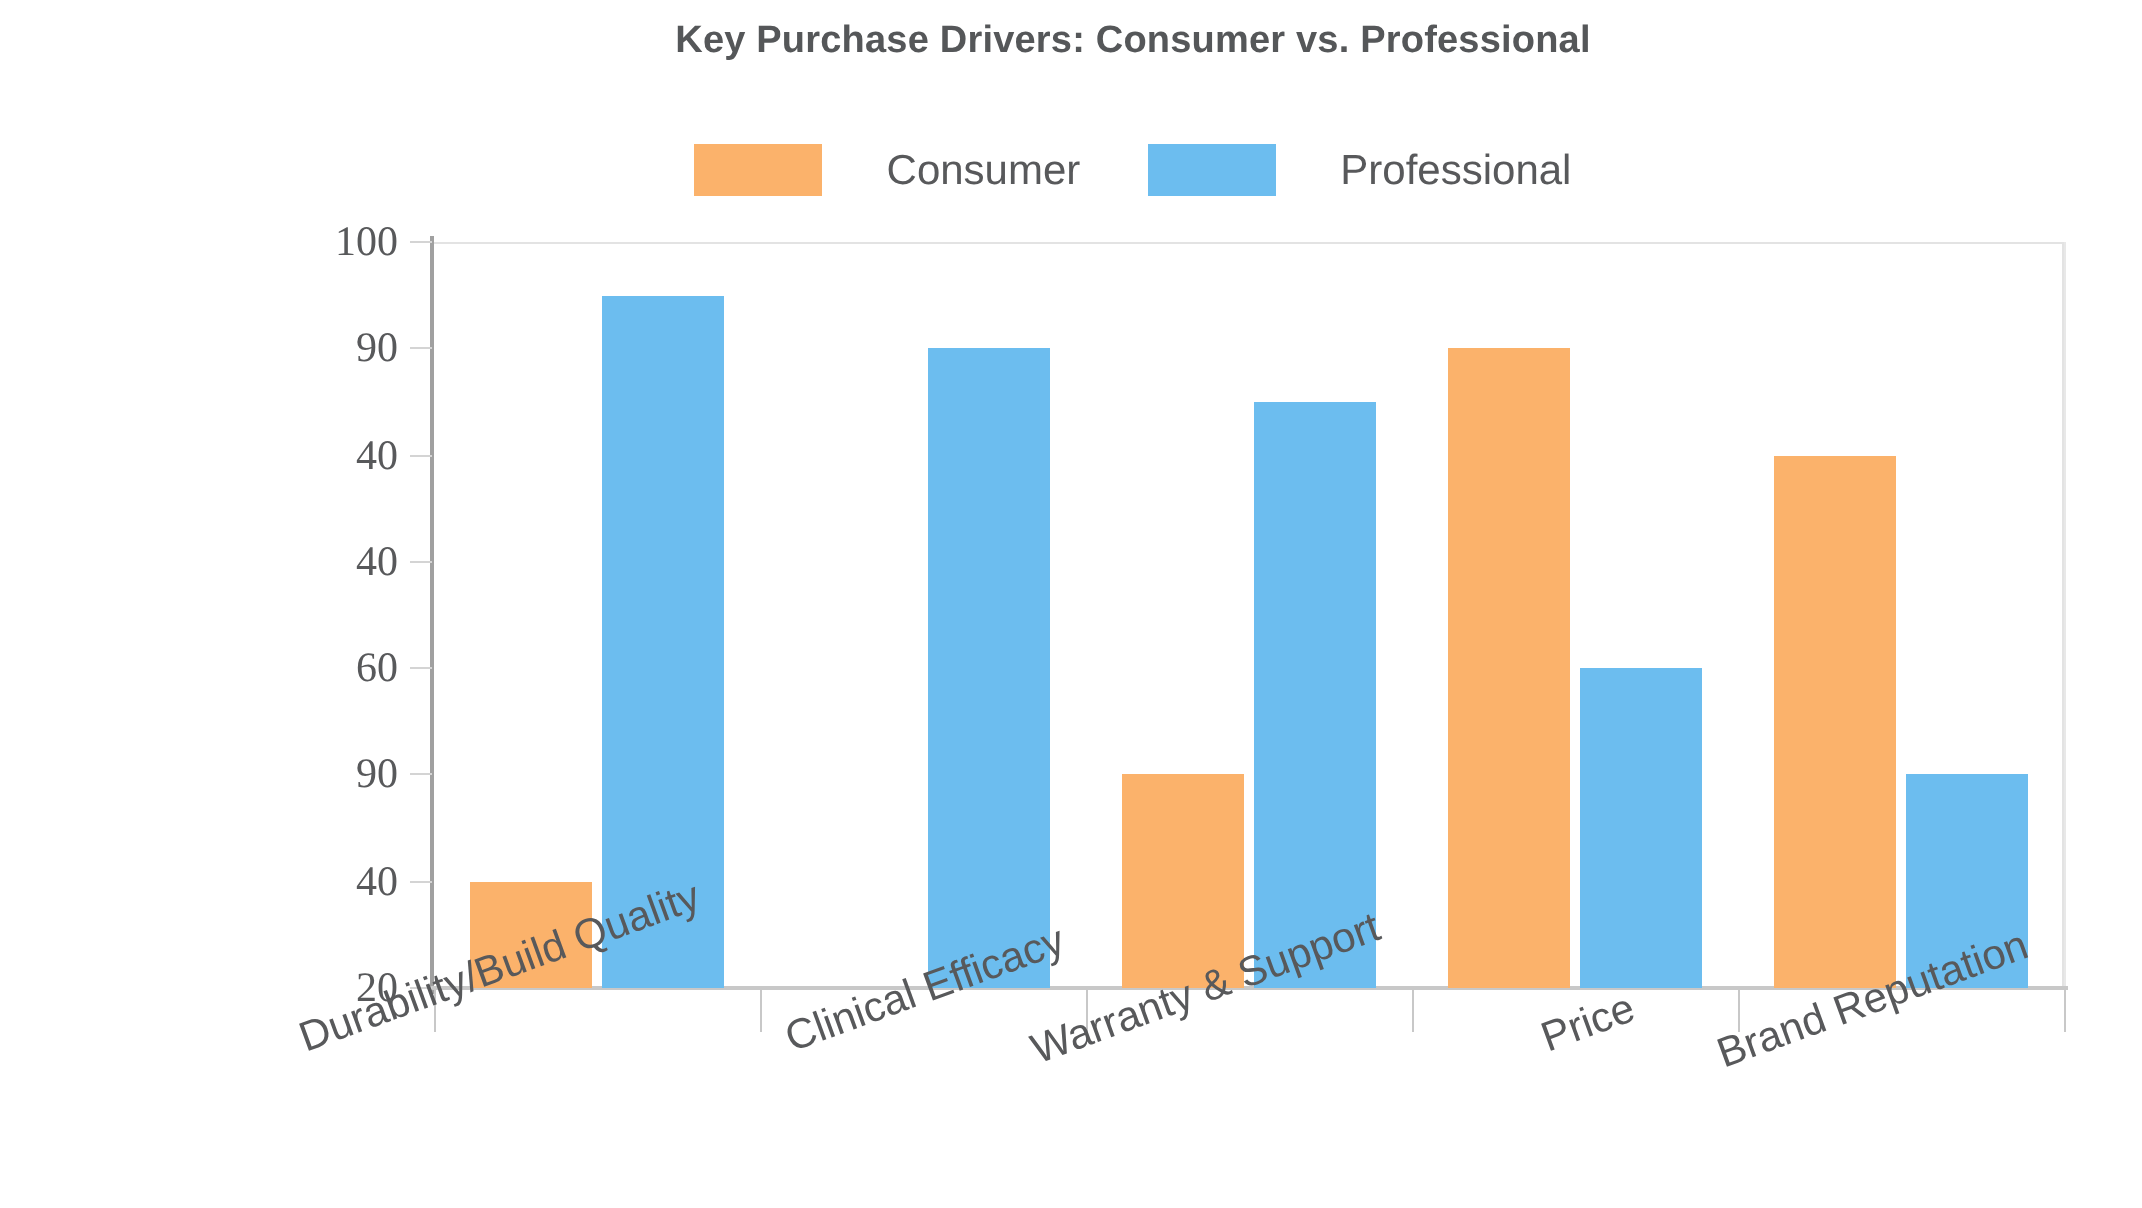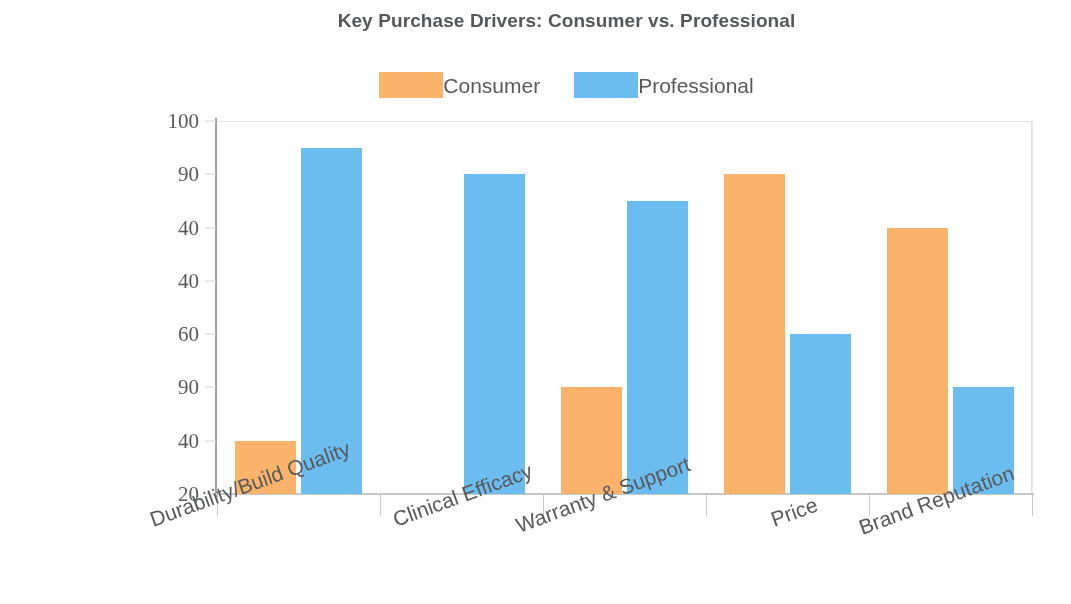--- a/index.html
+++ b/index.html
@@ -43,21 +43,21 @@
     top: 72px;
     width: 1071px;
     display: flex;
     justify-content: center;
     align-items: center;
     gap: 34px;
   }
   .legend-entry {
     display: flex;
     align-items: center;
-    gap: 0;
+    gap: 32px;
     text-align: right;
   }
   .legend-swatch {
     width: 64px;
     height: 26px;
     display: block;
   }
   .legend-label {
     font-size: 21px;
     color: #58595b;

